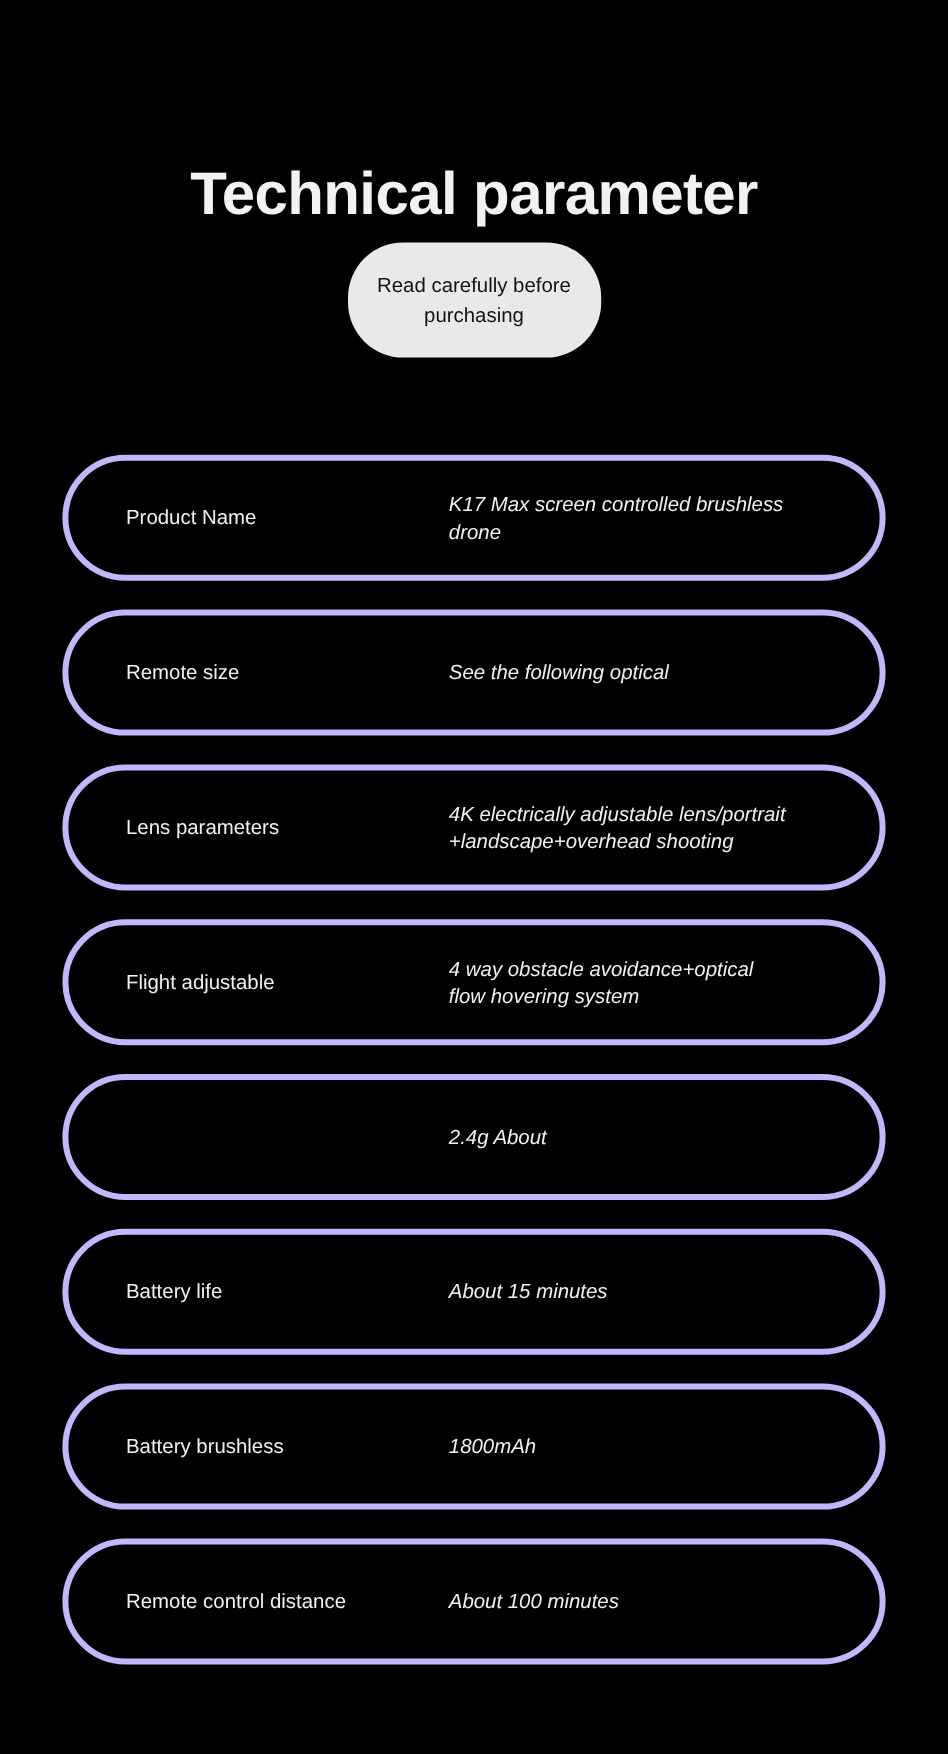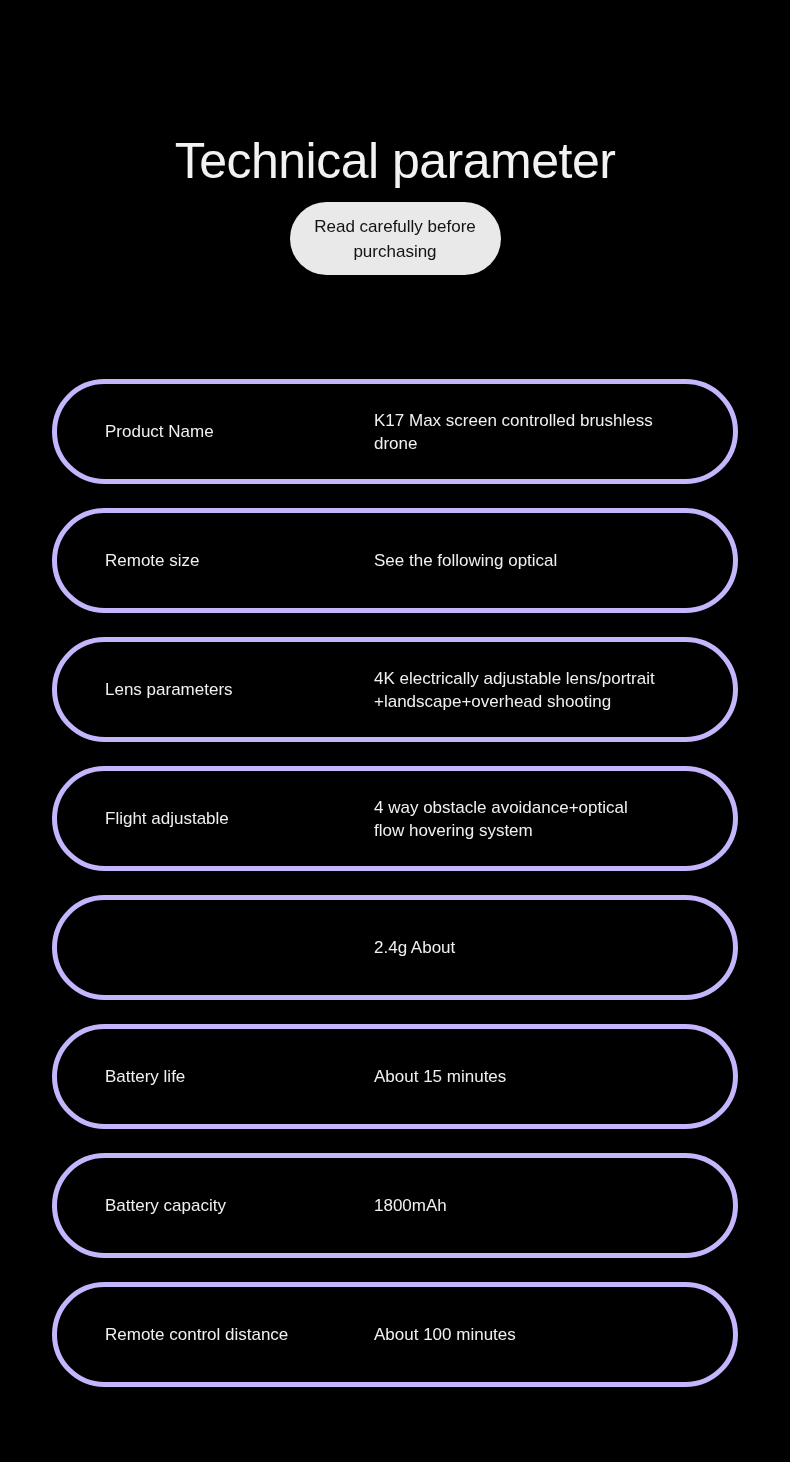--- a/index.html
+++ b/index.html
@@ -29,34 +29,34 @@
     left: 0;
     width: 790px;
     text-align: center;
   }
 
   .page-title {
     margin: 0;
     padding-top: 129px;
     font-size: 50px;
     line-height: 64px;
-    font-weight: normal;
+    font-weight: bold;
     color: #f2f2f2;
     letter-spacing: -0.5px;
   }
 
   .badge-wrap {
     margin-top: 9px;
     display: flex;
     justify-content: center;
   }
 
   .notice-badge {
     width: 211px;
-    height: 73px;
+    height: 96px;
     border-radius: 46px / 46px;
     background: #e9e9e9;
     color: #131313;
     font-size: 17px;
     line-height: 25px;
     display: flex;
     align-items: center;
     justify-content: center;
     text-align: center;
     padding: 0 16px;
@@ -94,20 +94,21 @@
   }
 
   .spec-value {
     position: absolute;
     left: 317px;
     right: 48px;
     font-size: 17px;
     line-height: 23px;
     color: #f0f0f0;
     white-space: pre-line;
+    font-style: italic;
   }
 </style>
 </head>
 <body>
 
 <div class="page">
 
   <div class="header">
     <h1 class="page-title">Technical parameter</h1>
 
@@ -143,21 +144,21 @@
     <div class="spec-row">
       <span class="spec-value">2.4g About</span>
     </div>
 
     <div class="spec-row">
       <span class="spec-label">Battery life</span>
       <span class="spec-value">About 15 minutes</span>
     </div>
 
     <div class="spec-row">
-      <span class="spec-label">Battery capacity</span>
+      <span class="spec-label">Battery brushless</span>
       <span class="spec-value">1800mAh</span>
     </div>
 
     <div class="spec-row">
       <span class="spec-label">Remote control distance</span>
       <span class="spec-value">About 100 minutes</span>
     </div>
 
   </div>
 

